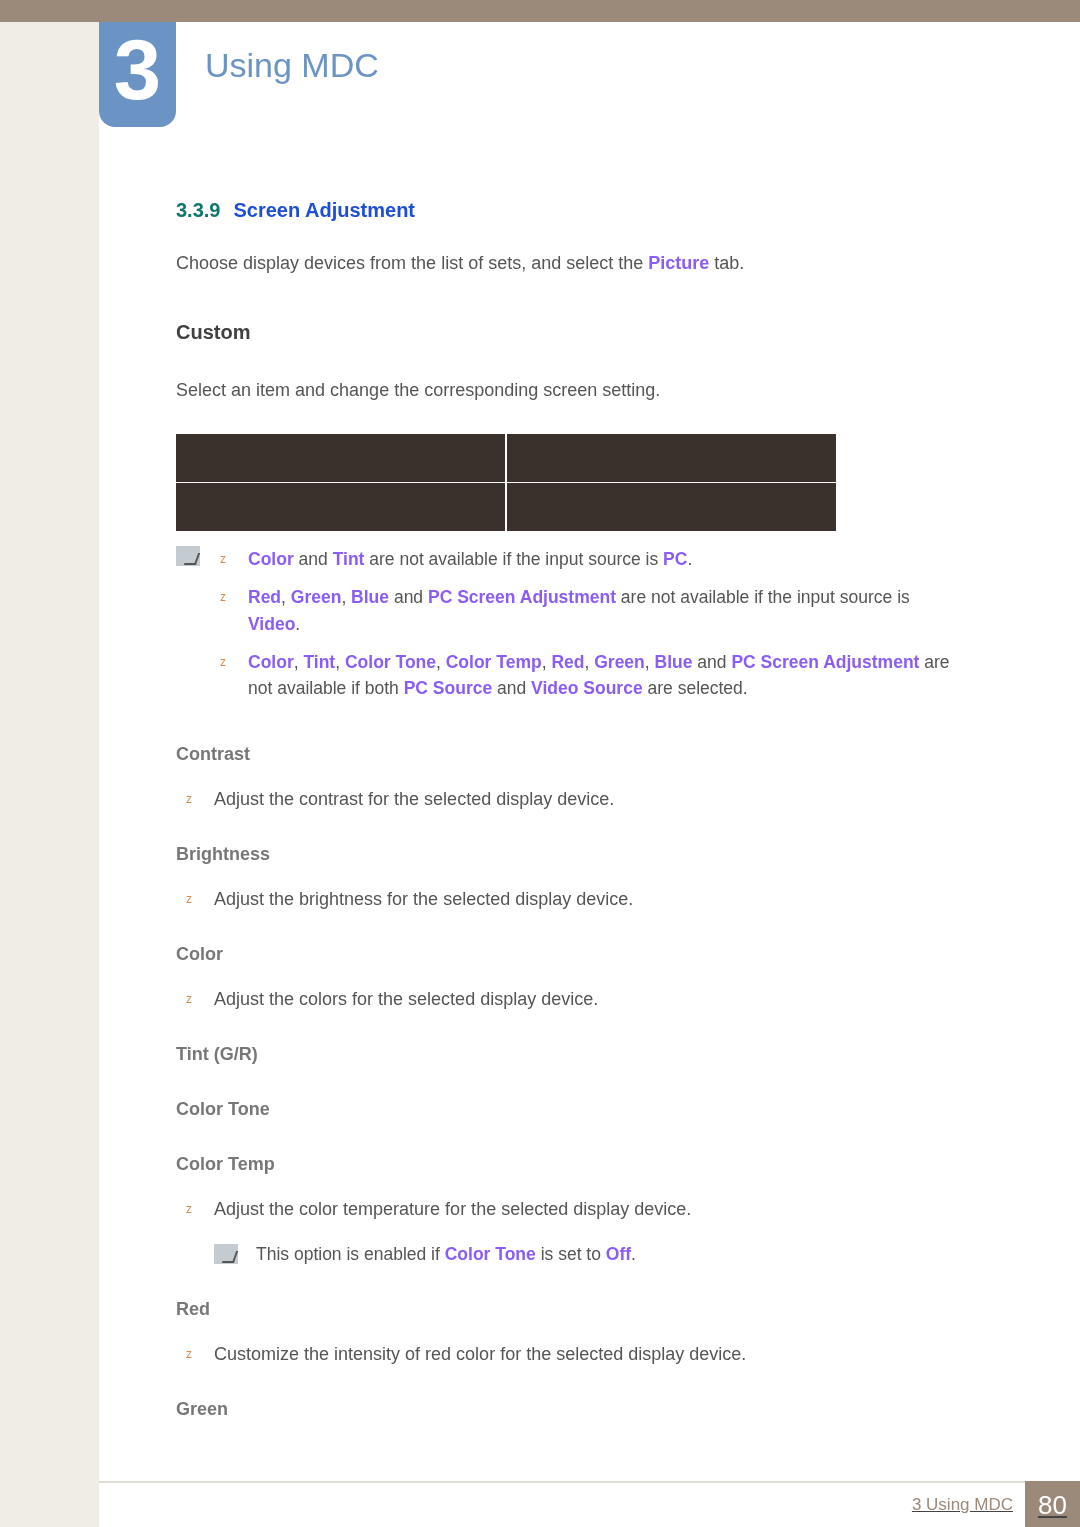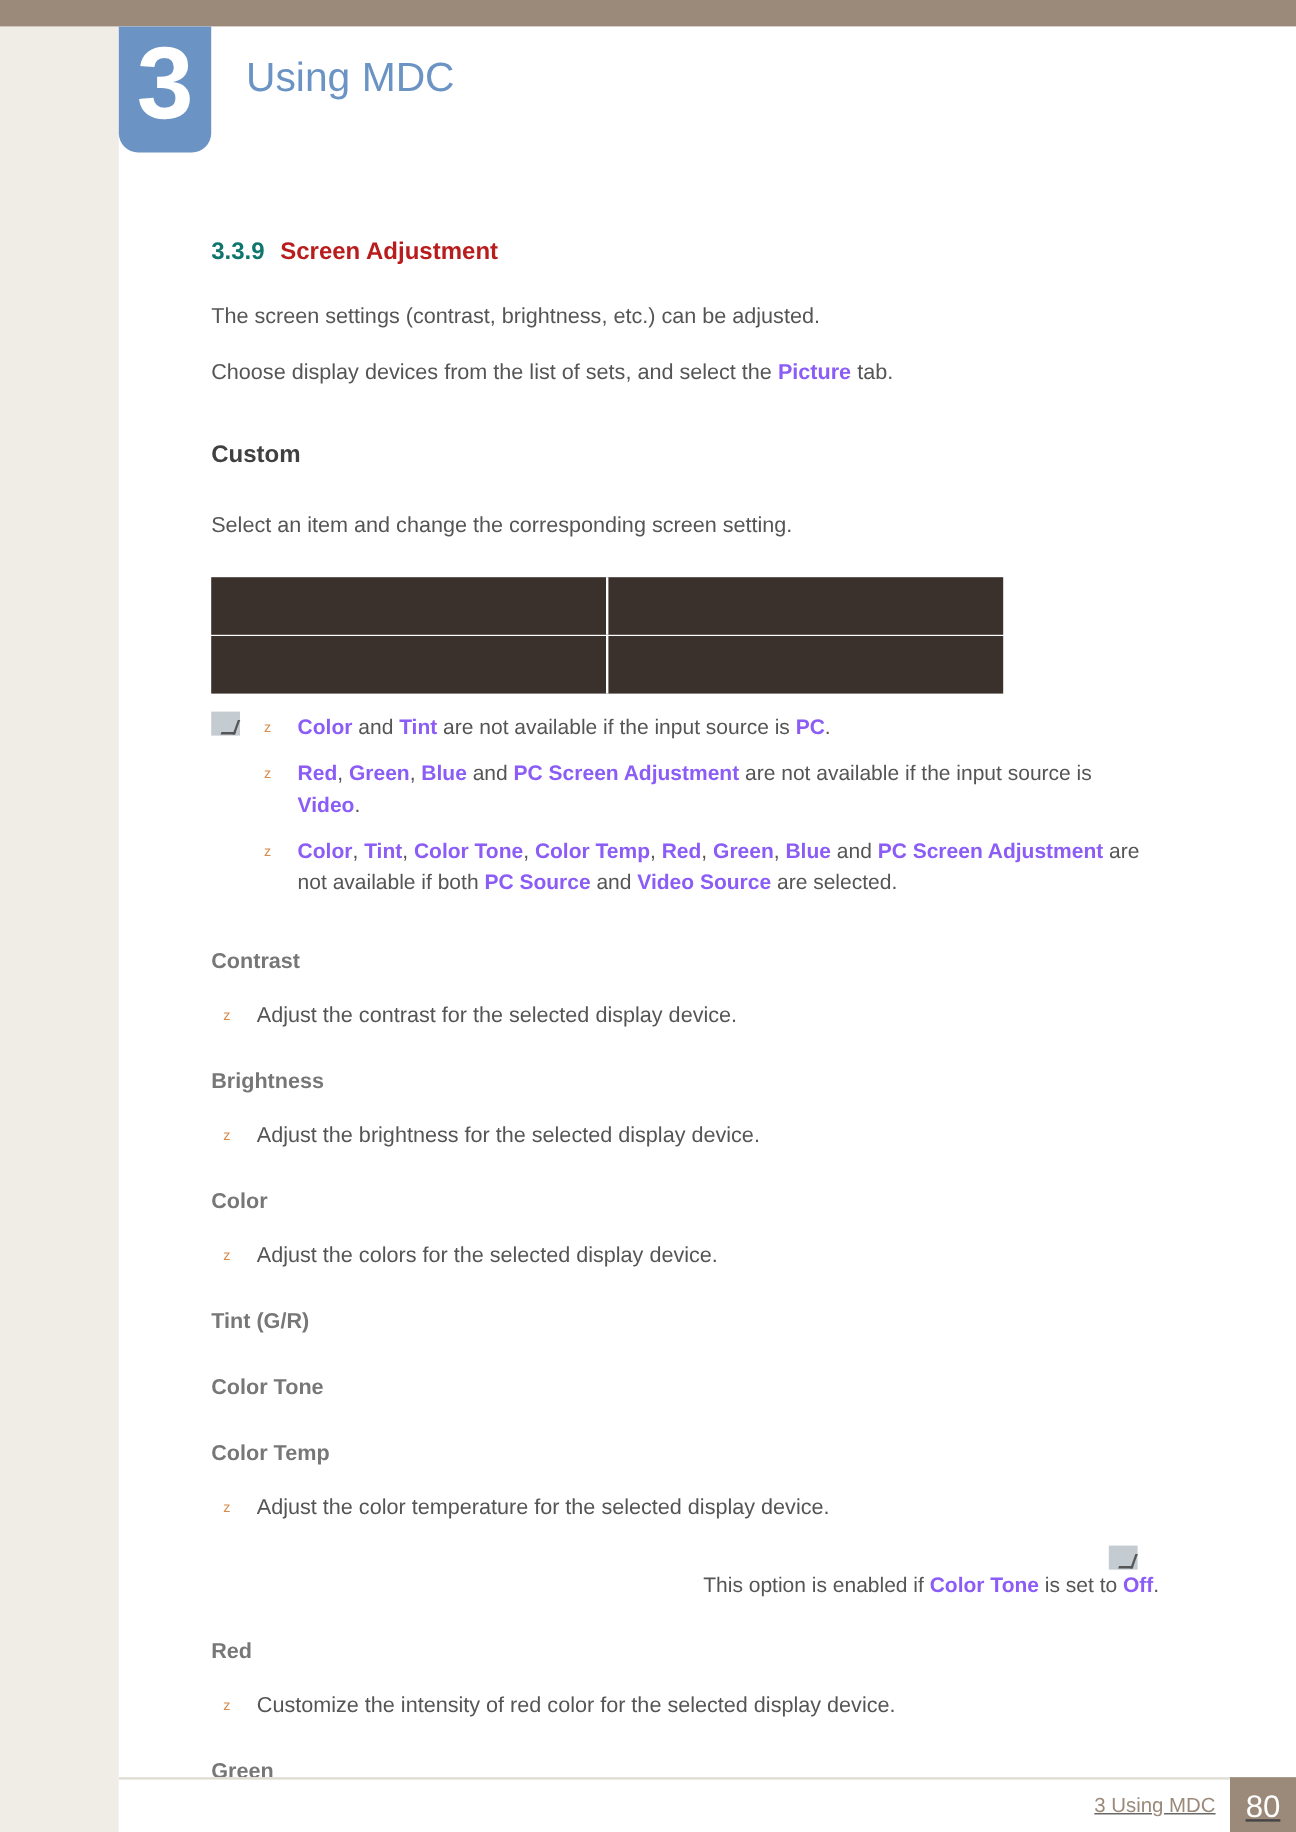--- a/index.html
+++ b/index.html
@@ -50,21 +50,21 @@
     left: 176px;
     top: 195px;
     width: 790px;
   }
   .section-number {
     color: #0f766e;
     font-weight: 700;
     font-size: 20px;
   }
   .section-title {
-    color: #b91c1c;
+    color: #1d4ed8;
     font-weight: 700;
     font-size: 20px;
     margin-left: 8px;
   }
   .intro { margin-top: 25px; color: #555; }
   .intro + .intro { margin-top: 20px; }
   .sub-head {
     color: #404040;
     font-weight: 700;
     font-size: 20px;
@@ -134,24 +134,23 @@
   .item-bullet:before {
     content: "z";
     position: absolute;
     left: 10px;
     color: #d88a4a;
     font-size: 12px;
     top: 4px;
   }
   .inline-note {
     display: flex;
-    align-items: flex-end;
+    align-items: center;
     margin-left: 38px;
     margin-top: 18px;
-    flex-direction: column;
   }
   .inline-note .note-icon { margin-right: 18px; }
   .inline-note .txt { color: #555; font-size: 17.5px; }
   .footer {
     position: absolute;
     left: 99px; right: 0; bottom: 0;
     height: 46px;
     border-top: 2px solid #e0ddd5;
     background: #fff;
   }
@@ -184,21 +183,20 @@
 <div class="top-bar"></div>
 <div class="chapter-badge">3</div>
 <div class="chapter-title">Using MDC</div>
 
 <div class="content">
   <div>
     <span class="section-number">3.3.9</span>
     <span class="section-title">Screen Adjustment</span>
   </div>
 
-  <p class="intro">The screen settings (contrast, brightness, etc.) can be adjusted.</p>
   <p class="intro">
     <span>Choose display devices from the list of sets, and select the </span><span class="bold">Picture</span><span> tab.</span>
   </p>
 
   <div class="sub-head">Custom</div>
   <p class="sub-head-text">Select an item and change the corresponding screen setting.</p>
 
   <div class="dark-bars">
     <div class="dark-bar">
         <div class="half"></div>

